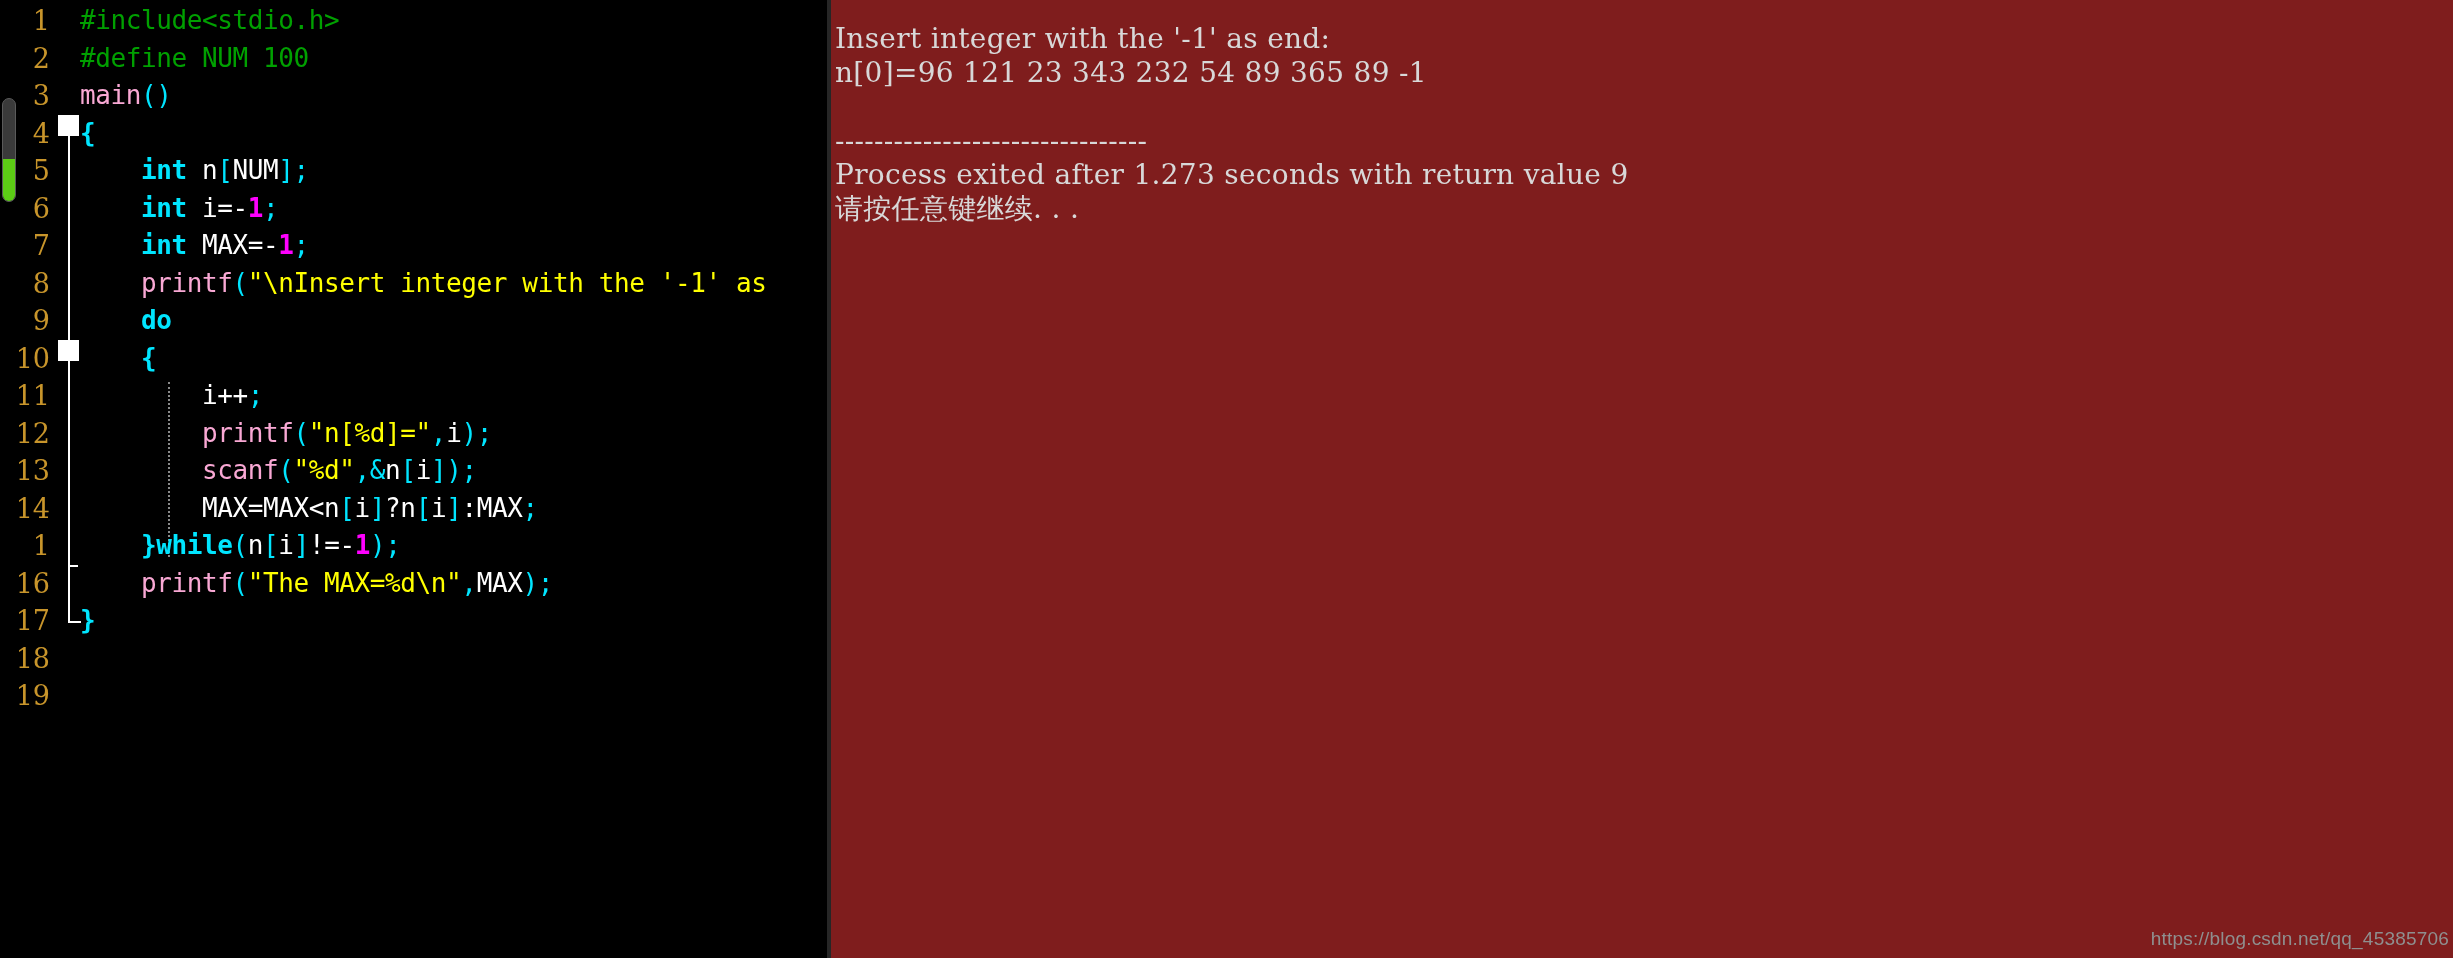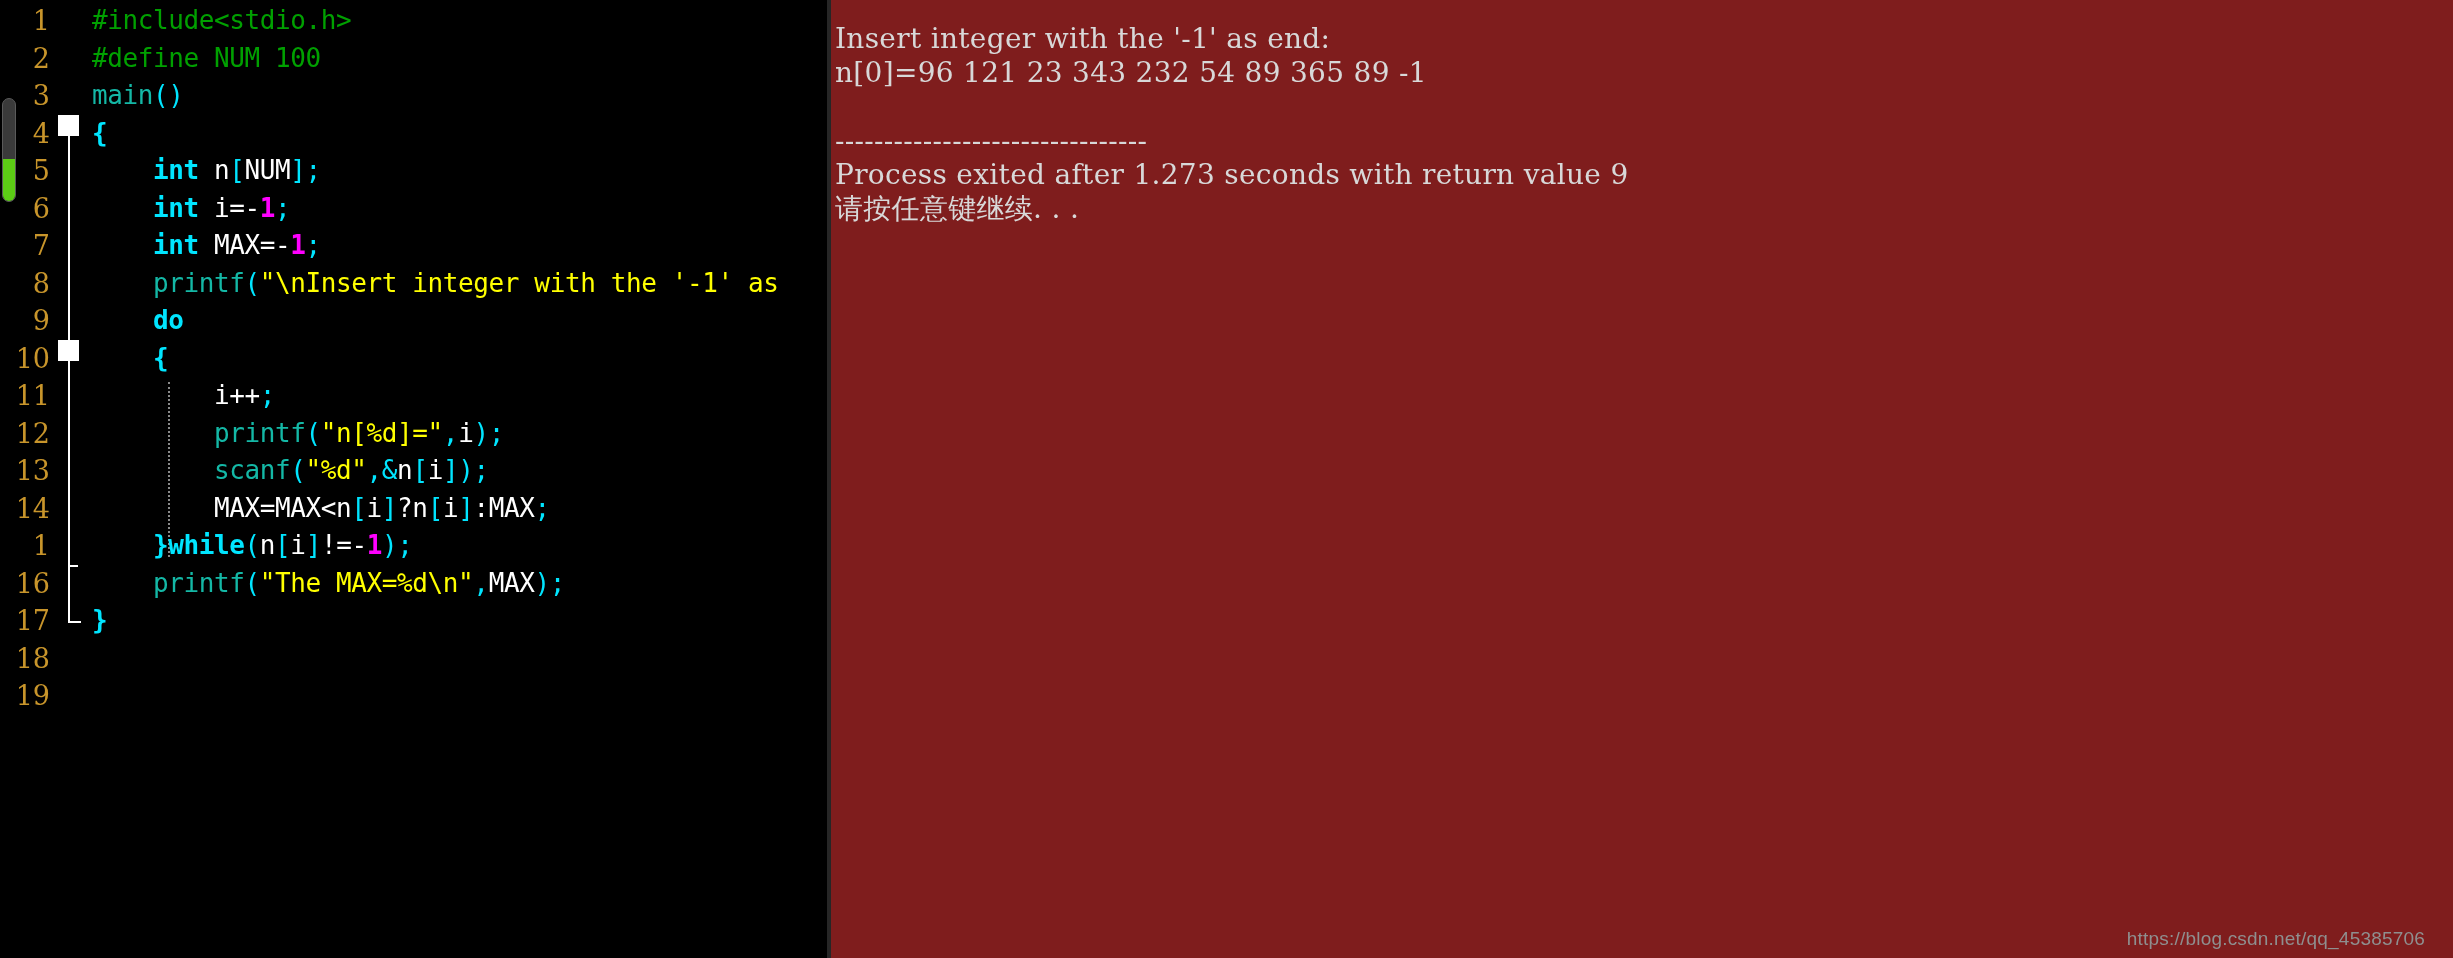--- a/index.html
+++ b/index.html
@@ -125,25 +125,24 @@
     top: 2px;
     width: 760px;
   }
   .code-line {
     height: 37.5px;
     line-height: 37.5px;
     font-size: 26px;
     white-space: pre;
     font-family: "DejaVu Sans Mono", "Liberation Mono", monospace;
     letter-spacing: -0.4px;
-    margin-left: 12px;
   }
   .t-prep   { color: #00a000; }
   .t-kw     { color: #00e5ff; font-weight: bold; }
-  .t-fn     { color: #14b8a6; }
+  .t-fn     { color: #f9a8d4; }
   .t-plain  { color: #ffffff; }
   .t-punct  { color: #00e5ff; }
   .t-str    { color: #ffff00; }
   .t-num    { color: #ff00ff; font-weight: bold; }
   .t-ident  { color: #ffffff; }
   .t-brace  { color: #00e5ff; font-weight: bold; }
 
   
   #pane-divider {
     position: absolute;
@@ -177,21 +176,21 @@
     color: #d8d8d8;
     white-space: pre;
     font-family: "DejaVu Serif", "Liberation Serif", serif;
     letter-spacing: 0.3px;
   }
   .con-line.blank { color: transparent; }
 
   
   #watermark {
     position: absolute;
-    right: 28px;
+    right: 4px;
     bottom: 8px;
     font-size: 19px;
     color: #8f8f8f;
     font-family: "Liberation Sans", sans-serif;
     letter-spacing: 0.2px;
   }
 </style>
 </head>
 <body>
 

